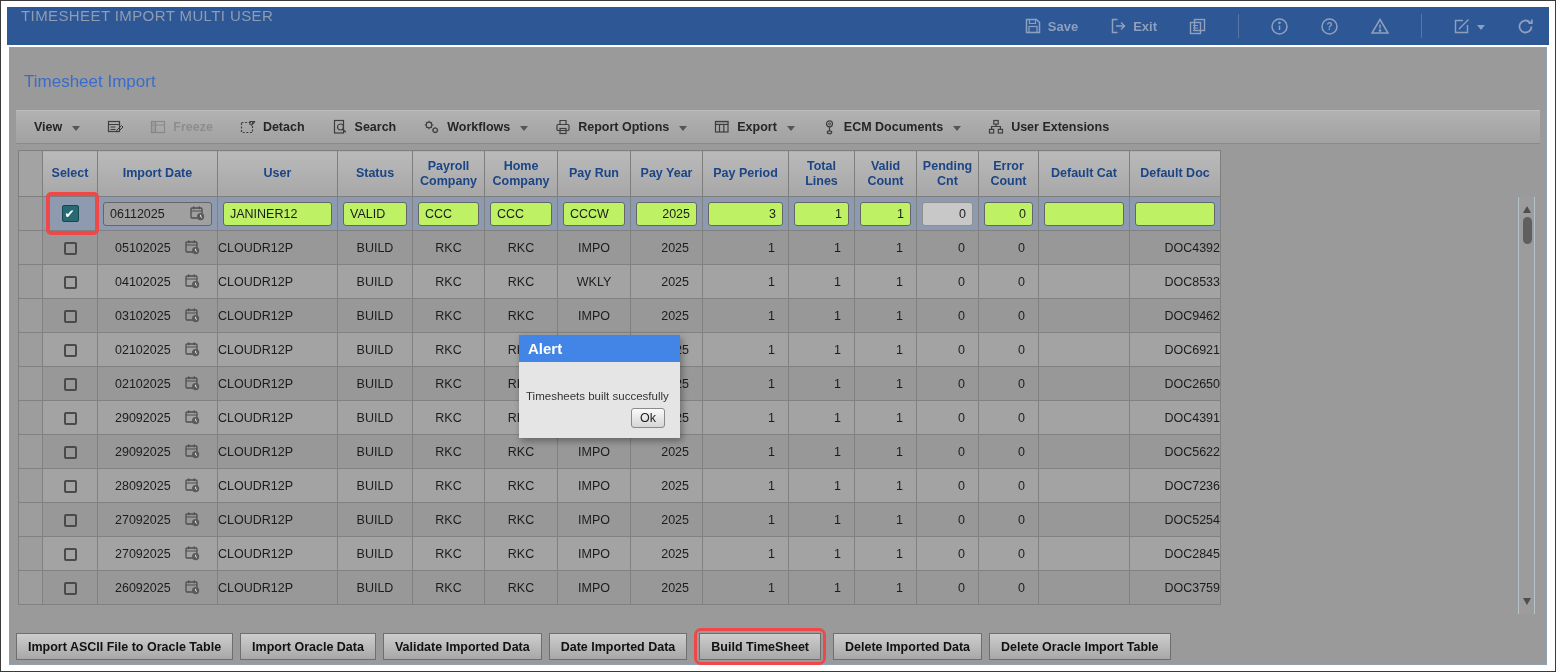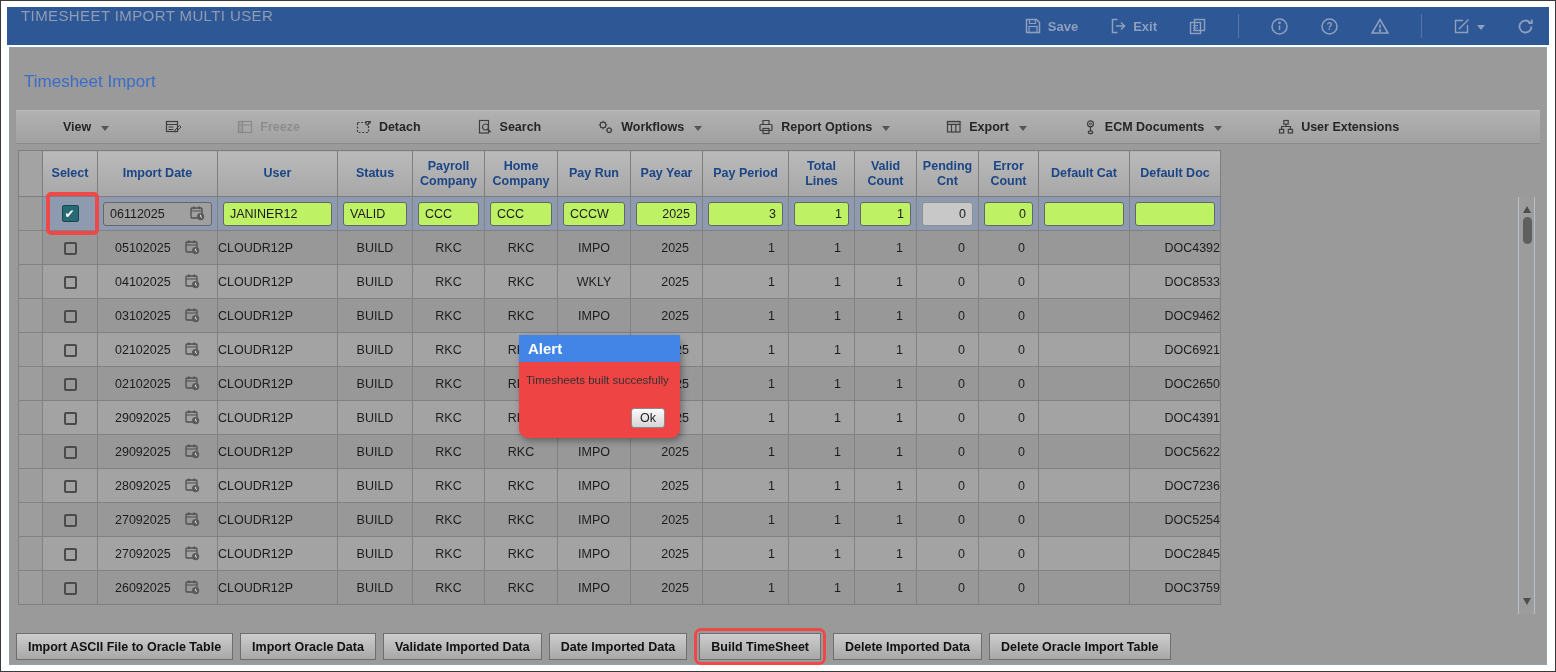--- a/index.html
+++ b/index.html
@@ -21,21 +21,21 @@
   svg.ic{display:block;}
 
   
   .panel{position:absolute;left:8px;top:46px;right:8px;bottom:6px;background:var(--panel);border:1px solid #90a2b2;}
   .heading{position:absolute;left:14px;top:24px;font-size:17px;color:#3b6cc9;}
 
   
   .toolbar{position:absolute;left:6px;top:62px;right:6px;height:34px;
     background:linear-gradient(#b2b2b2,#a1a1a1);border-top:1px solid #bcbcbc;border-bottom:1px solid #8a8a8a;
     display:flex;align-items:center;gap:27px;padding:0 18px;color:#262626;}
-  .tool{display:flex;align-items:center;gap:7px;font-size:12.5px;font-weight:bold;cursor:pointer;white-space:nowrap;margin-left:29px;}
+  .tool{display:flex;align-items:center;gap:7px;font-size:12.5px;font-weight:bold;cursor:pointer;white-space:nowrap;}
   .tool .caret{color:#555;margin-left:3px;}
   .tool.disabled{color:#8d8d8d;cursor:default;}
   .tool.disabled svg{opacity:.55;}
 
   
   .grid-wrap{position:absolute;left:8px;top:102px;}
   table.grid{border-collapse:collapse;table-layout:fixed;width:1202px;}
   .grid th{height:46px;background:linear-gradient(#bababa,#a7a7a7);color:var(--hdr-ink);
     font-size:12.5px;font-weight:bold;text-align:center;border:1px solid #7e7e7e;line-height:1.2;padding:2px 3px;}
   .grid th:first-child{background:#a3a3a3;}
@@ -70,25 +70,25 @@
 
   
   .vscroll{position:absolute;left:1508px;top:149px;width:17px;height:417px;background:#9c9c9c;
     border-left:1px solid #b6c2ca;border-right:1px solid #b6c2ca;}
   .sb-up,.sb-down{position:absolute;left:4px;width:0;height:0;border:4.5px solid transparent;cursor:pointer;}
   .sb-up{top:5px;border-bottom:7px solid #4e4e4e;}
   .sb-down{bottom:5px;border-top:7px solid #4e4e4e;}
   .sb-thumb{position:absolute;left:4px;top:20px;width:9px;height:27px;background:#5f5f5f;border-radius:5px;cursor:grab;}
 
   
-  .alert{position:absolute;left:509px;top:287px;width:161px;height:103px;background:#ef4444;
-    box-shadow:2px 3px 7px rgba(0,0,0,.35);z-index:10;border-radius:9px;}
+  .alert{position:absolute;left:509px;top:287px;width:161px;height:103px;background:#e5e5e5;
+    box-shadow:2px 3px 7px rgba(0,0,0,.35);z-index:10;}
   .alert-head{height:27px;background:var(--alert-blue);color:#fff;font-size:15px;font-weight:bold;
     line-height:27px;padding-left:9px;cursor:default;}
-  .alert-msg{font-size:11.5px;color:#333;padding:12px 6px 0 7px;white-space:nowrap;}
+  .alert-msg{font-size:11.5px;color:#333;padding:28px 6px 0 7px;white-space:nowrap;}
   .alert-ok{position:absolute;right:15px;bottom:10px;font-size:12.5px;color:#222;
     background:linear-gradient(#fafafa,#d6d6d6);border:1px solid #8a8a8a;border-radius:3px;padding:2px 8px;cursor:pointer;}
 
   
   .actions{position:absolute;left:6px;top:580px;display:flex;align-items:center;gap:7px;}
   .actions button{height:27px;padding:0 11px;font-size:12.5px;font-weight:bold;color:#111;
     background:linear-gradient(#cdcdcd,#a8a8a8);border:1px solid #6e6e6e;border-radius:0;cursor:pointer;white-space:nowrap;}
 </style>
 </head>
 <body>

